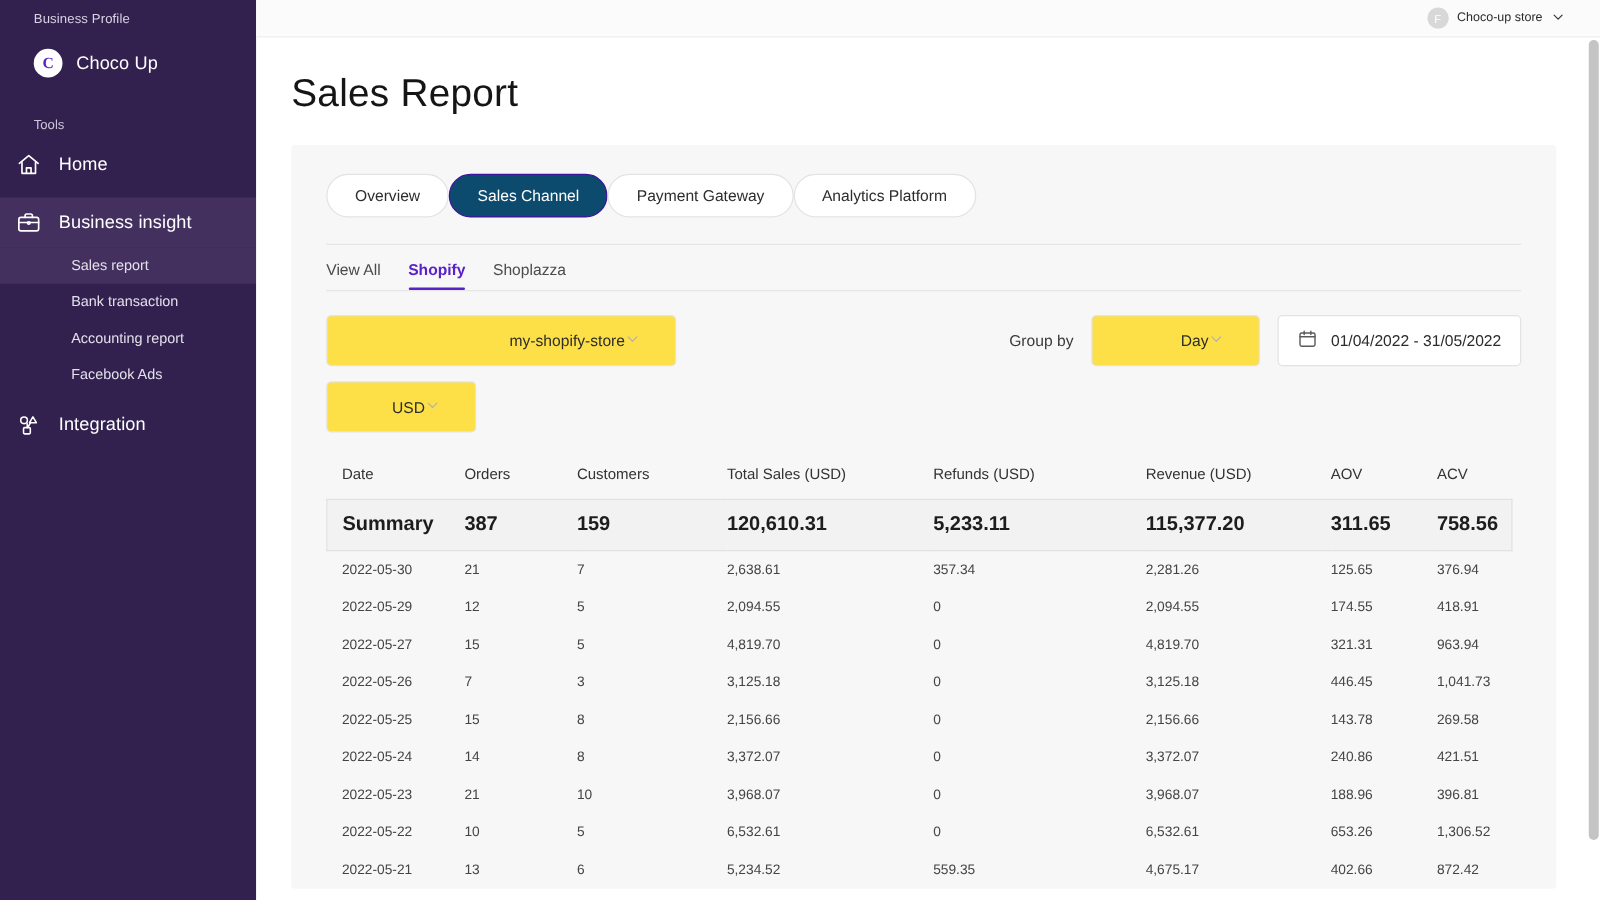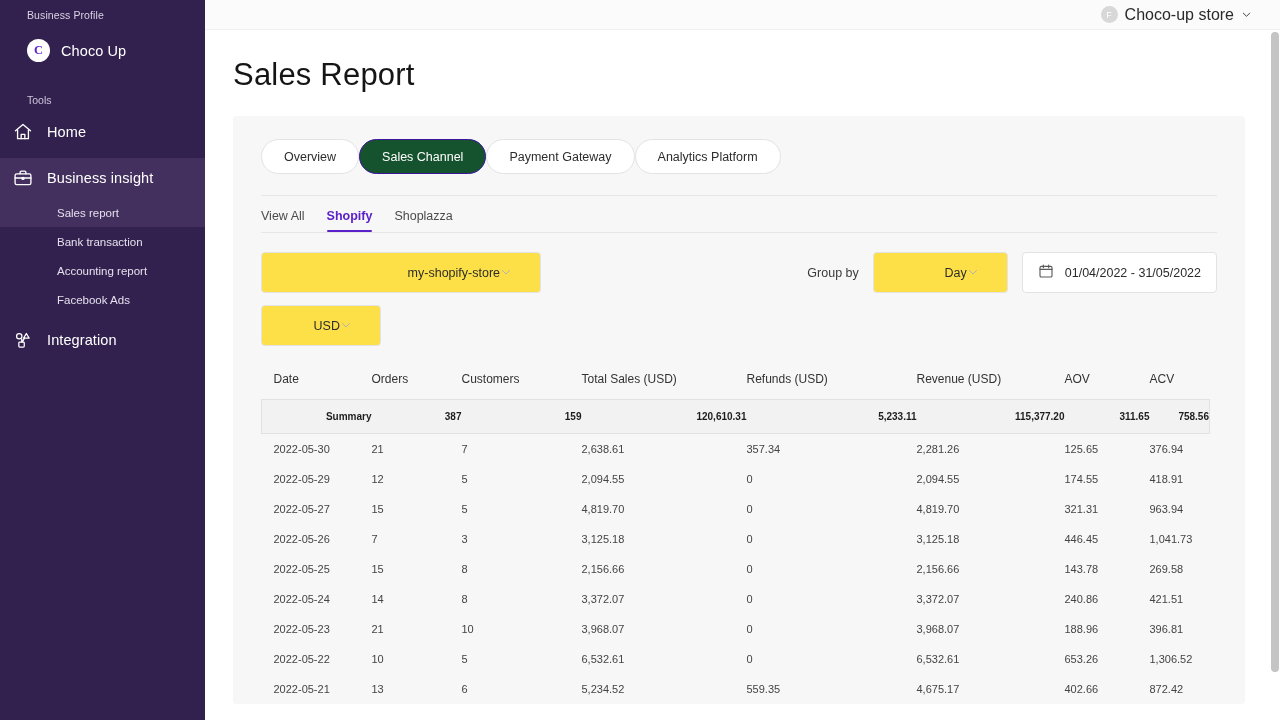--- a/index.html
+++ b/index.html
@@ -64,21 +64,21 @@
     border-bottom: 1px solid #f0f0f0;
     display: flex; align-items: center; justify-content: flex-end;
     padding-right: 28px;
   }
   .store-pill { display: flex; align-items: center; gap: 7px; cursor: pointer; }
   .store-av {
     width: 17px; height: 17px; border-radius: 50%;
     background: #d8d8d8; color: #ffffff;
     font-size: 9px; display: flex; align-items: center; justify-content: center;
   }
-  .store-name { font-size: 16px; color: #2a2a2a; }
+  .store-name { font-size: 10px; color: #2a2a2a; }
   .chev { display: inline-block; }
 
   .page-title {
     font-size: 31px; color: #151515; font-weight: 400;
     padding: 27px 0 0 28px; letter-spacing: .2px;
   }
 
   .card {
     margin: 23px 35px 0 28px;
     background: #f7f7f7;
@@ -87,21 +87,21 @@
     padding: 0 0 0 0;
   }
   .seg-row { display: flex; padding: 23px 0 0 28px; }
   .seg {
     height: 35px; padding: 0 22px; border-radius: 18px;
     background: #ffffff; border: 1px solid #e3e3e3;
     display: flex; align-items: center; justify-content: center;
     font-size: 12.5px; color: #2d2d2d; cursor: pointer;
     white-space: nowrap;
   }
-  .seg.active { background: #14532d; border-color: #3b159c; color: #ffffff; text-align: right; }
+  .seg.active { background: #0c4a6e; border-color: #3b159c; color: #ffffff; text-align: right; }
 
   .seg-div { height: 1px; background: #e6e6e6; margin: 21px 28px 0 28px; }
 
   .subtabs { display: flex; gap: 22px; padding: 13px 0 0 28px; }
   .subtab {
     font-size: 12.5px; color: #4b4b4b; padding-bottom: 9px;
     position: relative; cursor: pointer;
   }
   .subtab.active { color: #5b21c9; font-weight: 700; }
   .subtab.active::after {
@@ -142,23 +142,23 @@
   table { width: 100%; border-collapse: collapse; }
   th {
     text-align: left; font-size: 12px; font-weight: 400; color: #333333;
     padding: 6px 0 13px 0;
   }
   td {
     font-size: 11px; color: #444444; padding: 9px 0; text-align: left;
     white-space: nowrap;
   }
   tr.summary td {
-    font-weight: 700; color: #1d1d1d; font-size: 10px;
+    font-weight: 700; color: #1d1d1d; font-size: 16px;
     background: #f2f2f2; padding: 11px 0;
-    border-top: 1px solid #e2e2e2; border-bottom: 1px solid #e2e2e2; text-align: right;
+    border-top: 1px solid #e2e2e2; border-bottom: 1px solid #e2e2e2;
   }
   tr.summary td:first-child { border-left: 1px solid #e2e2e2; padding-left: 12px; }
   tr.summary td:last-child { border-right: 1px solid #e2e2e2; }
   th:nth-child(1), td:nth-child(1) { width: 110px; padding-left: 12px; }
   th:nth-child(2), td:nth-child(2) { width: 90px; }
   th:nth-child(3), td:nth-child(3) { width: 120px; }
   th:nth-child(4), td:nth-child(4) { width: 165px; }
   th:nth-child(5), td:nth-child(5) { width: 170px; margin-left: 37px; }
   th:nth-child(6), td:nth-child(6) { width: 148px; }
   th:nth-child(7), td:nth-child(7) { width: 85px; }

